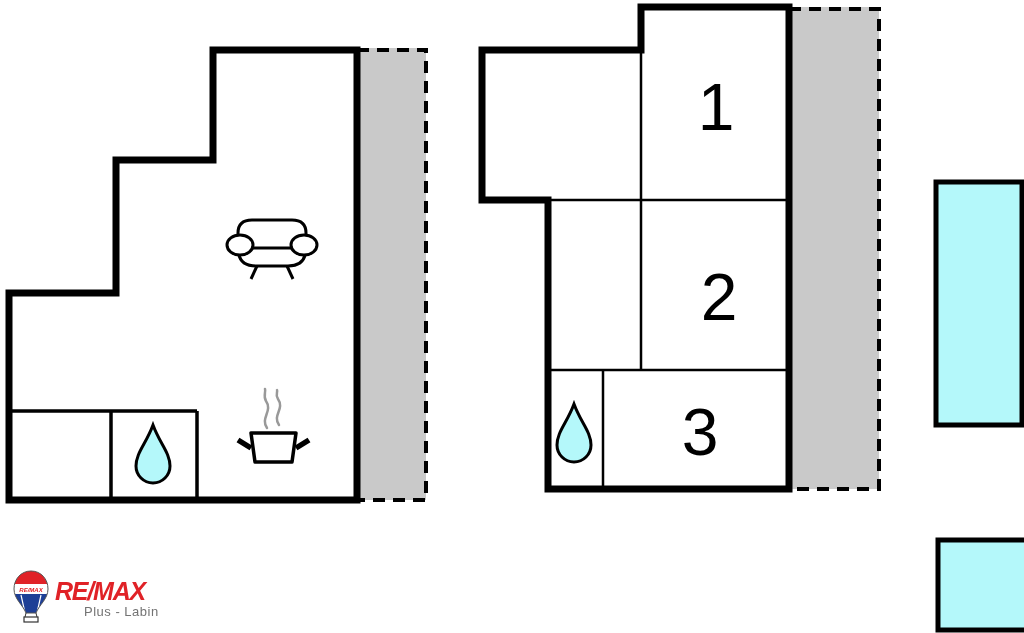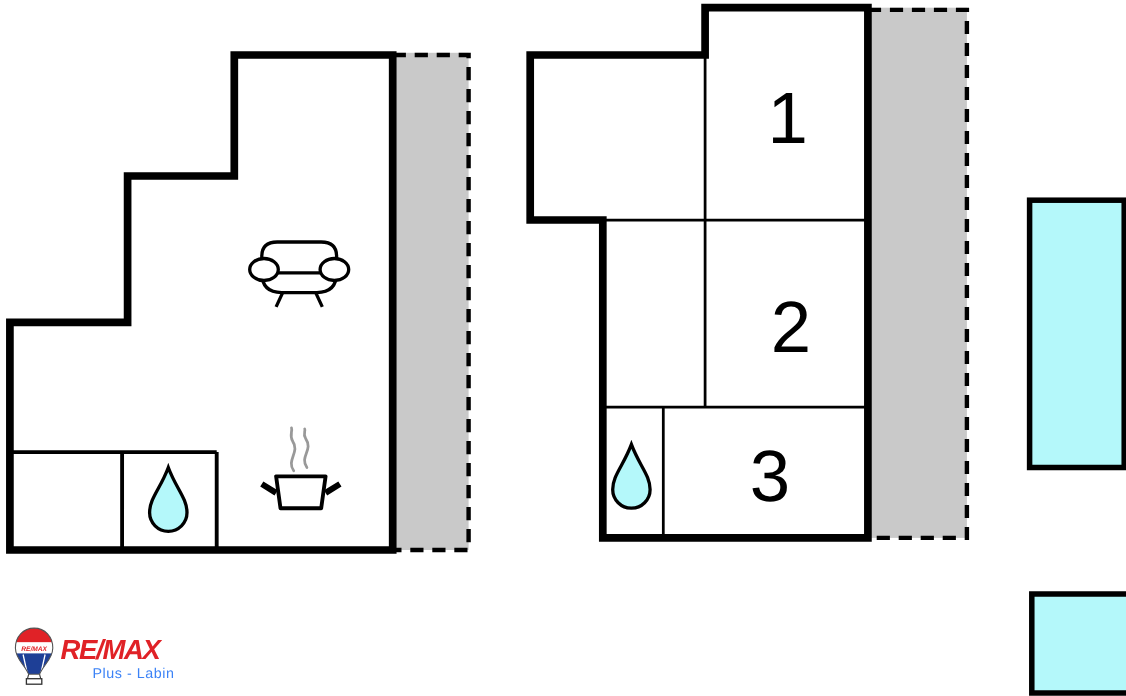--- a/index.html
+++ b/index.html
@@ -105,16 +105,16 @@
         <rect x="0" y="25" width="40" height="29" fill="#1e3f96"></rect>
         <path d="M10,26 L14,44 M30,26 L26,44" stroke="#ffffff" stroke-width="1.2" fill="none"></path>
       </g>
       <text x="20" y="22.5" text-anchor="middle" font-size="6" font-family="Liberation Sans, sans-serif" font-weight="bold" font-style="italic" fill="#e02227">RE/MAX</text>
       <path d="M20,2 C10,2 3,10 3,20 C3,30 12,36 15,44 L25,44 C28,36 37,30 37,20 C37,10 30,2 20,2 Z" fill="none" stroke="#555555" stroke-width="1"></path>
       <path d="M15,44 L14,48 M25,44 L26,48" stroke="#333333" stroke-width="1" fill="none"></path>
       <rect x="13" y="48" width="14" height="5" fill="#ffffff" stroke="#333333" stroke-width="1.2"></rect>
     </svg>
 
     <div class="brand" style="color: rgb(224, 34, 39);">RE/MAX</div>
-    <div class="office" style="color: #3b82f6;">Plus - Labin</div>
+    <div class="office" style="color: #737373;">Plus - Labin</div>
   </div>
 
 </div>
 
 </body></html>

